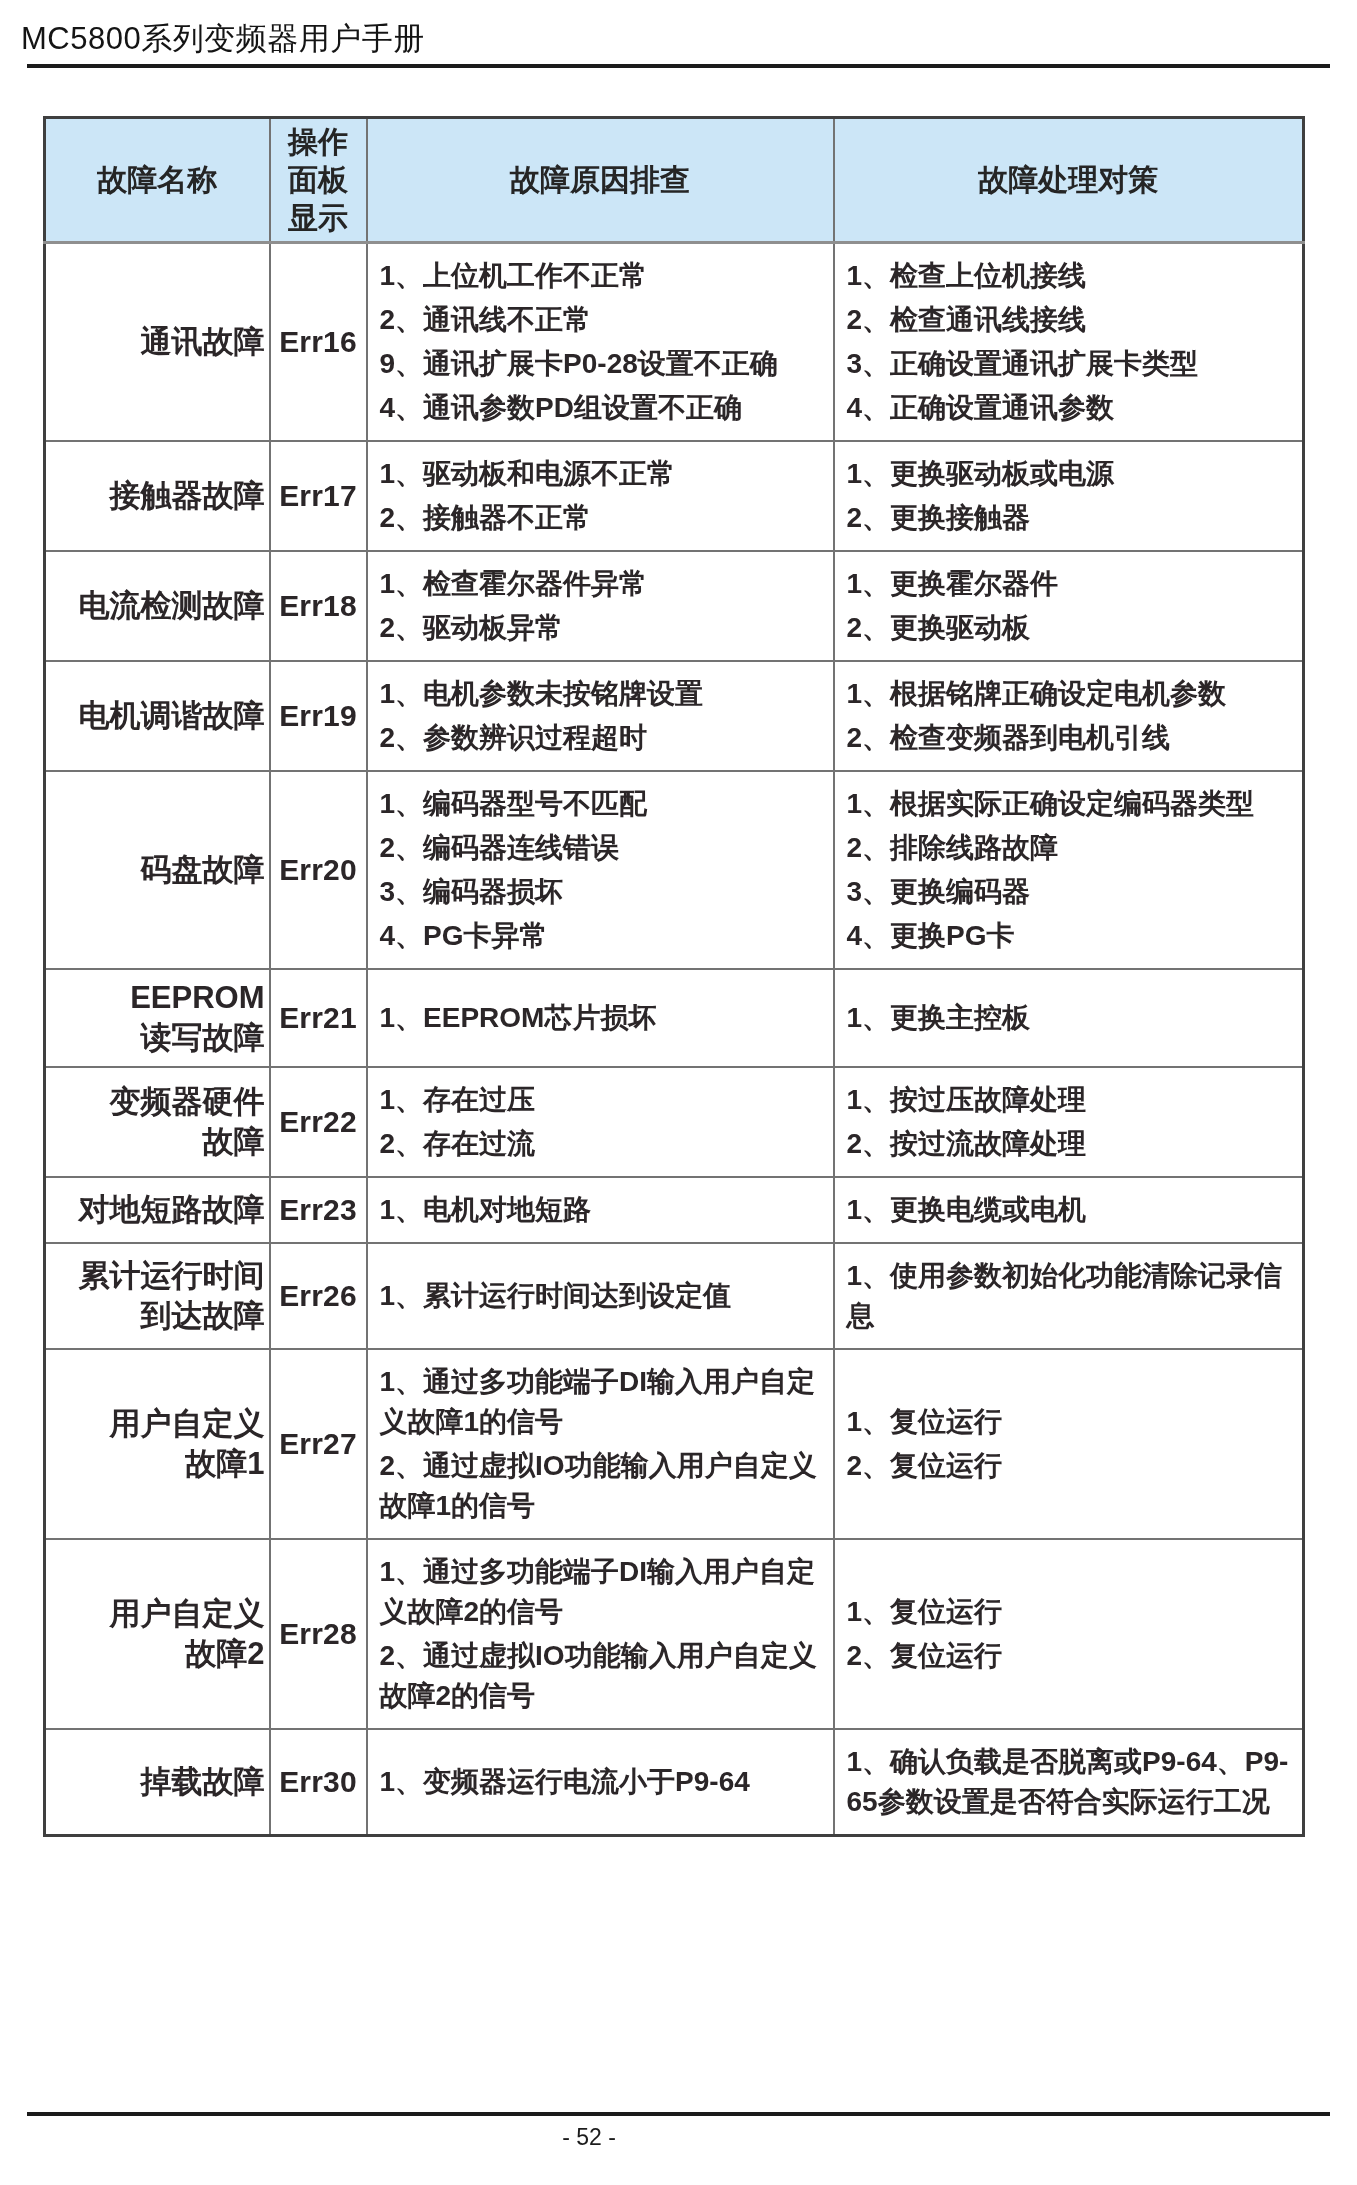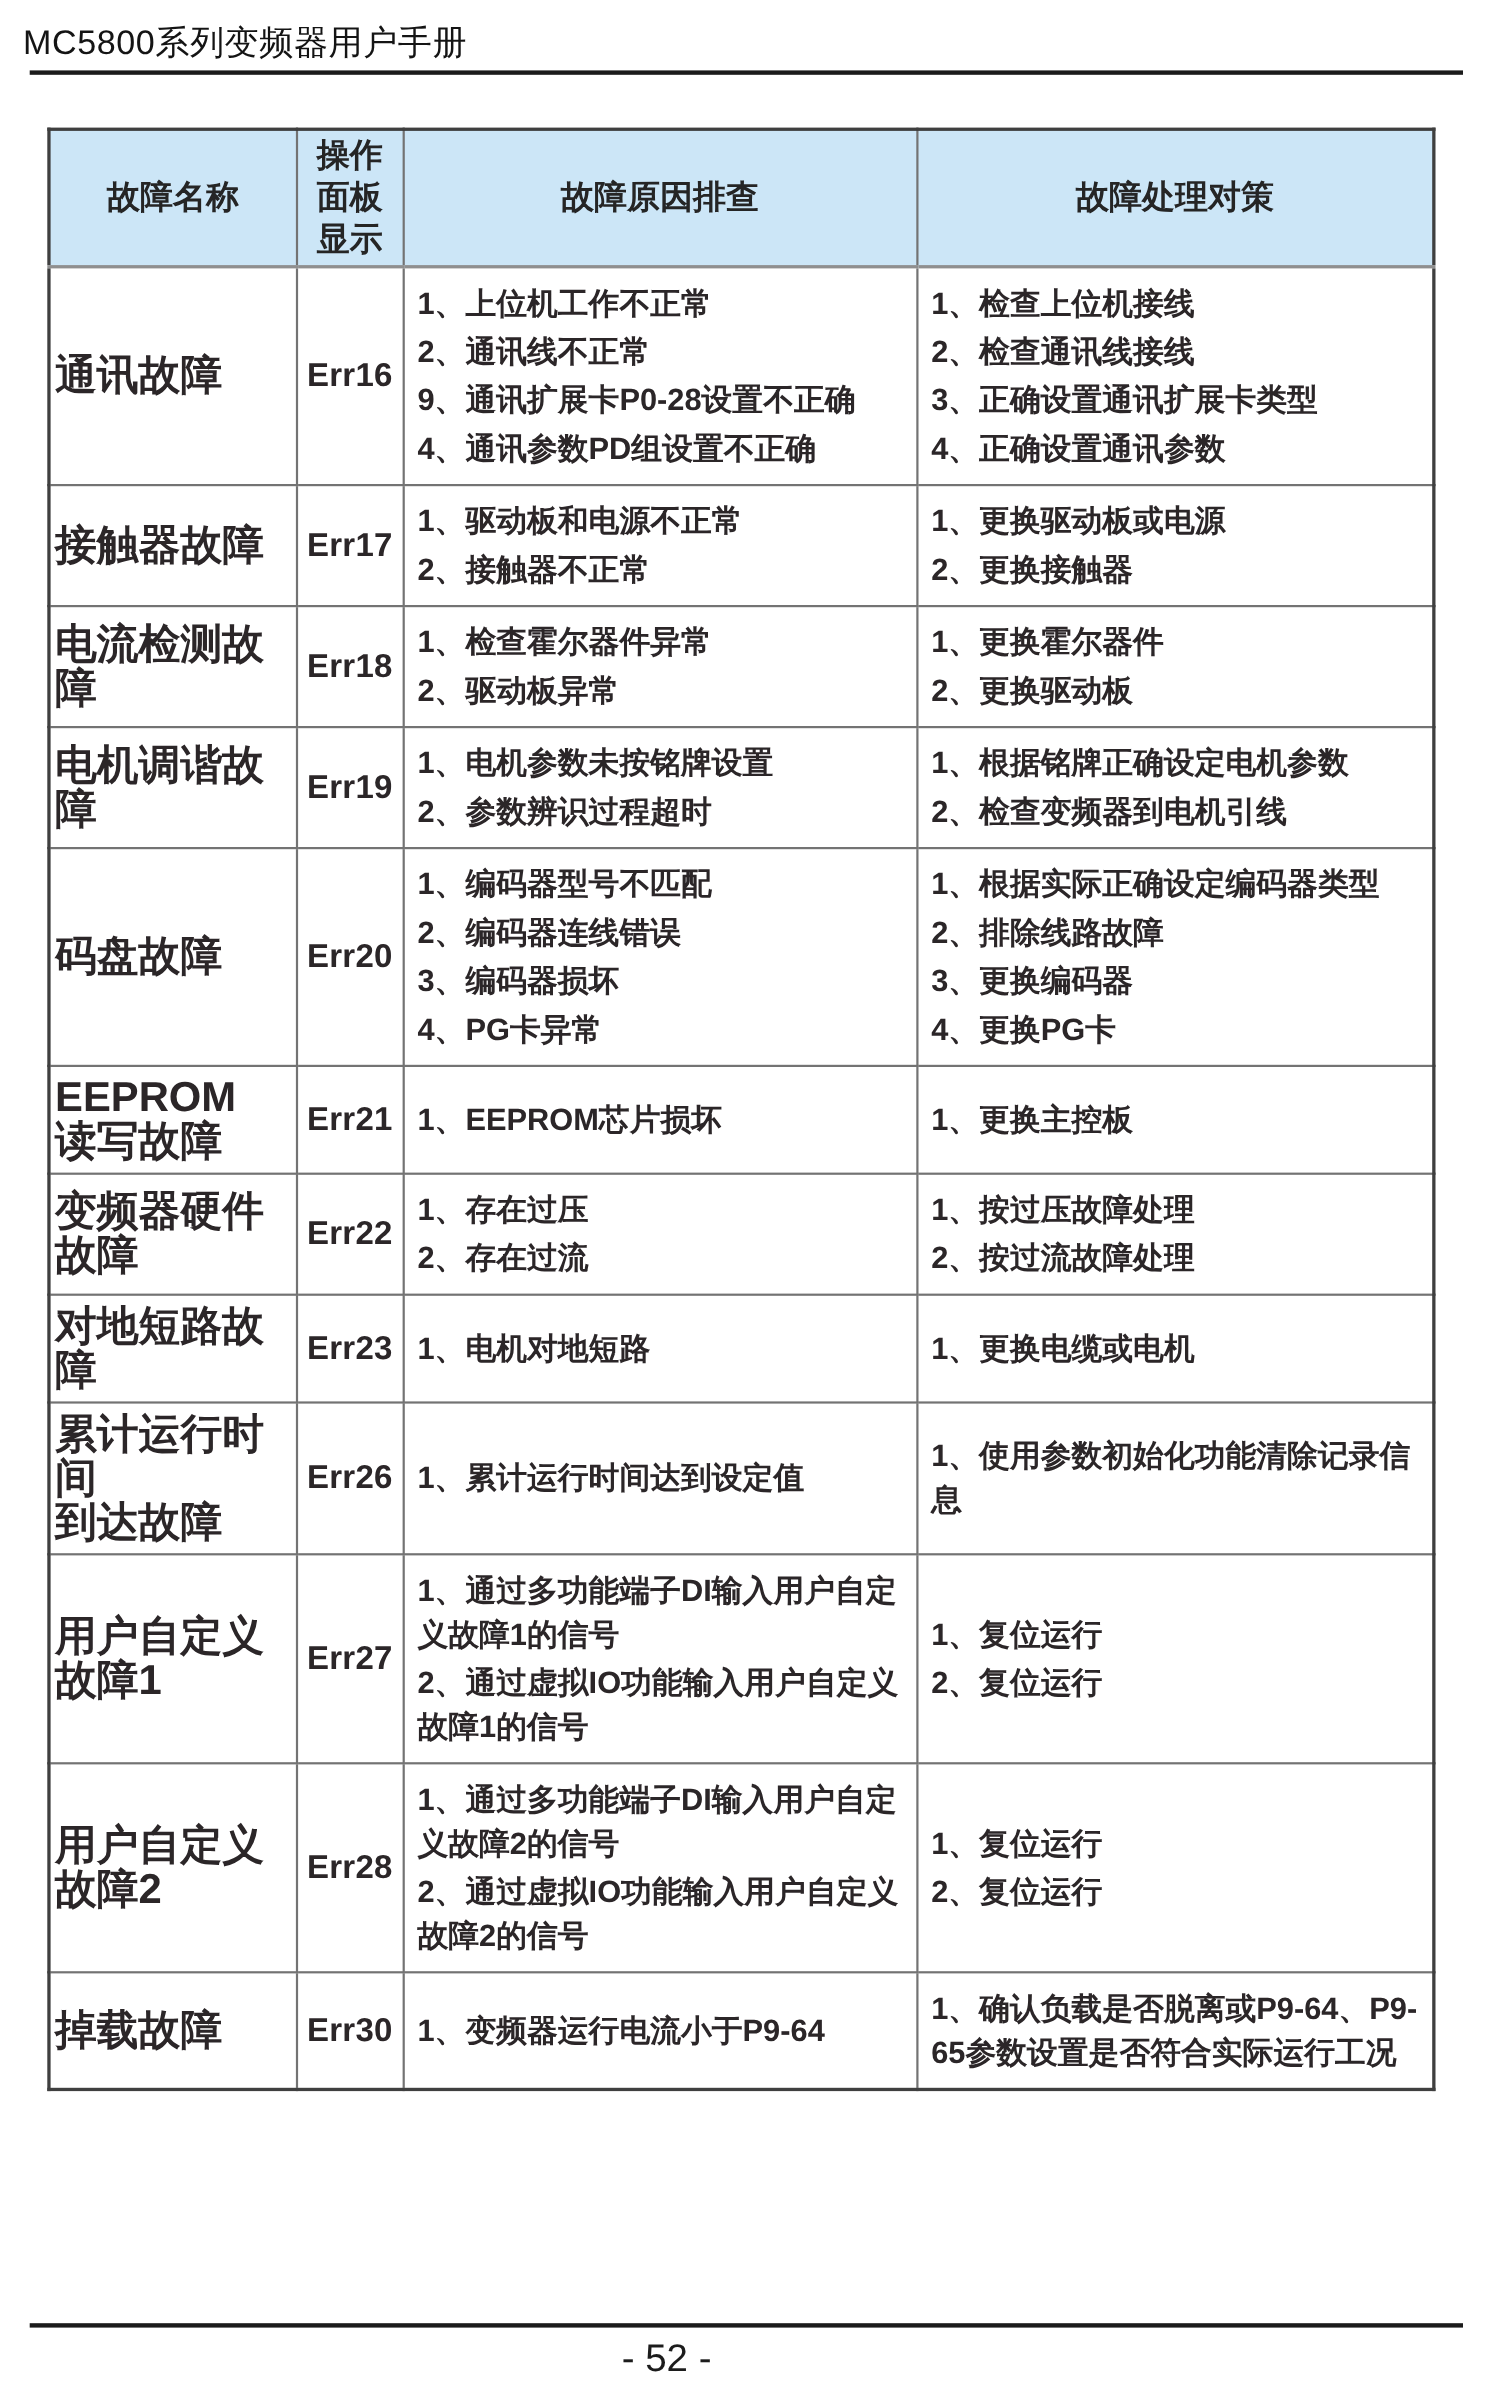--- a/index.html
+++ b/index.html
@@ -33,21 +33,21 @@
     height:120px;white-space:pre-line;
     border-bottom:3px solid #8f8f8f;
   }
   .fault-table td{
     font-size:28px;line-height:40px;
     vertical-align:middle;
     padding:8px 4px;
     border-radius:28px;
   }
   td.cell-name{
-    text-align:left;white-space:pre-line;font-size:38px;
+    text-align:right;white-space:pre-line;font-size:31px;
   }
   td.cell-code{
     text-align:center;font-size:30px;letter-spacing:.2px;
   }
   td.cell-causes,td.cell-solutions{
     text-align:left;padding:8px 4px 8px 12px;
   }
   .item{margin:4px 0;}
 </style>
 </head>
@@ -220,13 +220,13 @@
           <div class="item">1、变频器运行电流小于P9-64</div>
         </td>
         <td class="cell-solutions">
           <div class="item">1、确认负载是否脱离或P9-64、P9-65参数设置是否符合实际运行工况</div>
         </td>
       </tr>
     </tbody>
 </table>
 
 <div class="footer-rule" style="position:absolute;left:27px;top:2112px;width:1303px;height:4px;background:#1b1b1b;"></div>
-<div style="position:absolute;left:0;top:2124px;width:1178px;text-align:center;font-size:35px;color:#1c1c1c;padding-left:17px;">- 52 -</div>
+<div style="position:absolute;left:0;top:2124px;width:1178px;text-align:center;font-size:23px;color:#1c1c1c;">- 52 -</div>
 
 </body></html>

